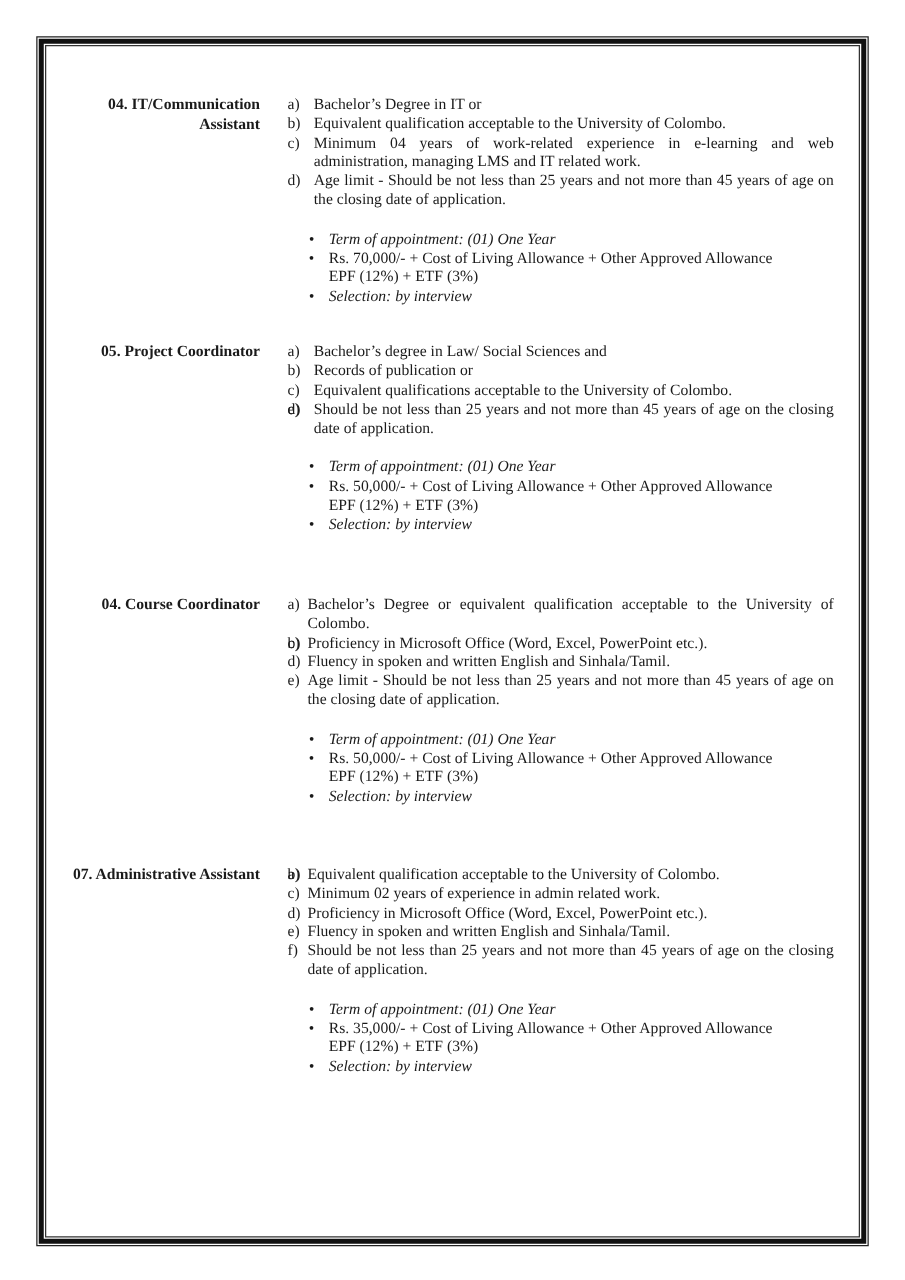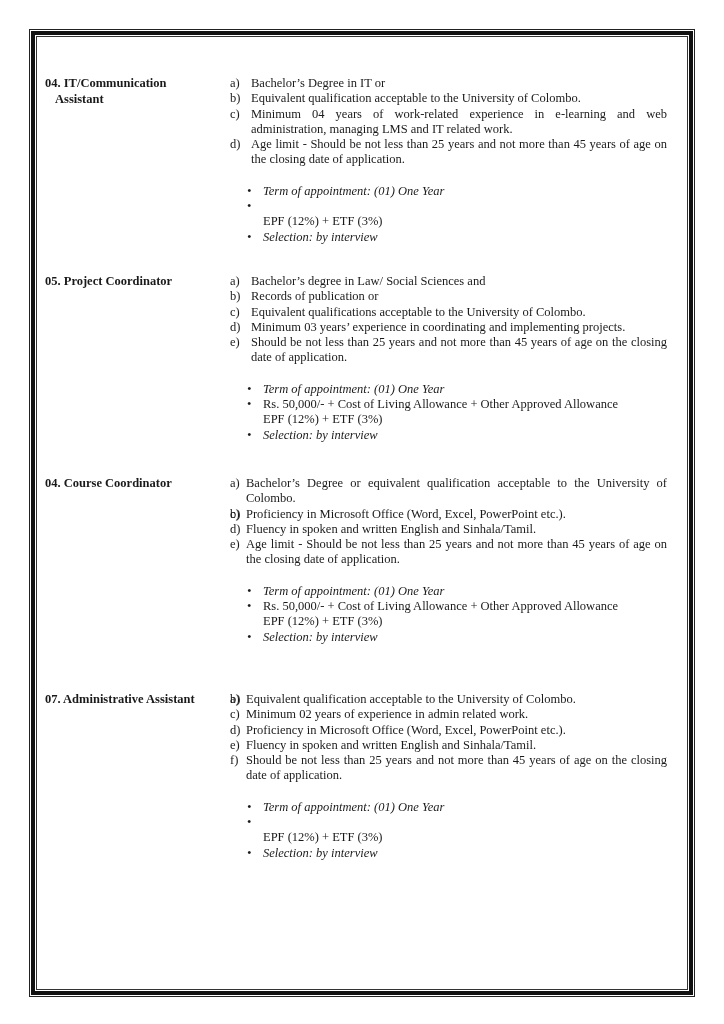--- a/index.html
+++ b/index.html
@@ -5,21 +5,21 @@
   html, body { margin:0; padding:0; background:#ffffff; }
   body { width:724px; height:1024px; position:relative; overflow:hidden;
          font-family:"Liberation Serif", serif; color:#1a1a1a; }
   .border-outer { position:absolute; left:29px; top:29px; width:666px; height:968px;
                   border:1px solid #222; box-sizing:border-box; }
   .border-thick { position:absolute; left:31px; top:31px; width:662px; height:964px;
                   border:4px solid #111; box-sizing:border-box; }
   .border-inner { position:absolute; left:36px; top:36px; width:652px; height:954px;
                   border:1px solid #333; box-sizing:border-box; }
   .section { position:absolute; left:0; width:724px; }
-  .title { position:absolute; left:45px; font-weight:bold; font-size:12.5px; line-height:15.5px; width:175px; }
+  .title { position:absolute; left:33px; font-weight:bold; font-size:12.5px; line-height:15.5px; width:175px;text-align:right; }
   .title .t2 { display:block; padding-left:10px; }
   .content { position:absolute; left:230px; width:437px; font-size:12.5px; line-height:15.3px; }
   .item { position:relative; text-align:justify; }
   .item .mk { position:absolute; left:0; top:0; }
   .s-wide .item { padding-left:21px; }
   .s-tight .item { padding-left:16px; }
   .bullets { margin-top:16px; padding-left:17px; }
   .bullet { position:relative; padding-left:16px; text-align:justify; }
   .bullet .dot { position:absolute; left:0; top:0; }
   .it { font-style:italic; }
@@ -36,35 +36,35 @@
     <span>04. IT/Communication</span>
     <span class="t2">Assistant</span>
   </div>
   <div class="content">
     <div class="item"><span class="mk">a)</span><span>Bachelor’s Degree in IT or</span></div>
     <div class="item"><span class="mk">b)</span><span>Equivalent qualification acceptable to the University of Colombo.</span></div>
     <div class="item"><span class="mk">c)</span><span>Minimum 04 years of work-related experience in e-learning and web administration, managing LMS and IT related work.</span></div>
     <div class="item"><span class="mk">d)</span><span>Age limit - Should be not less than 25 years and not more than 45 years of age on the closing date of application.</span></div>
     <div class="bullets">
       <div class="bullet it"><span class="dot">•</span><span>Term of appointment: (01) One Year</span></div>
-      <div class="bullet"><span class="dot">•</span><br><span>EPF (12%) + ETF (3%)</span></div>
+      <div class="bullet"><span class="dot">•</span><span>Rs. 70,000/- + Cost of Living Allowance + Other Approved Allowance</span><br><span>EPF (12%) + ETF (3%)</span></div>
       <div class="bullet it"><span class="dot">•</span><span>Selection: by interview</span></div>
     </div>
   </div>
 </div>
 
 <div class="section s-wide" style="top:274px;">
   <div class="title">
     <span>05. Project Coordinator</span>
   </div>
   <div class="content">
     <div class="item"><span class="mk">a)</span><span>Bachelor’s degree in Law/ Social Sciences and</span></div>
     <div class="item"><span class="mk">b)</span><span>Records of publication or</span></div>
     <div class="item"><span class="mk">c)</span><span>Equivalent qualifications acceptable to the University of Colombo.</span></div>
-    <div class="item"><span class="mk">d)</span><span>Minimum 03 years’ experience in coordinating and implementing projects.</span></div>
+    <div class="item"><span class="mk">d)</span></div>
     <div class="item"><span class="mk">e)</span><span>Should be not less than 25 years and not more than 45 years of age on the closing date of application.</span></div>
     <div class="bullets">
       <div class="bullet it"><span class="dot">•</span><span>Term of appointment: (01) One Year</span></div>
       <div class="bullet"><span class="dot">•</span><span>Rs. 50,000/- + Cost of Living Allowance + Other Approved Allowance</span><br><span>EPF (12%) + ETF (3%)</span></div>
       <div class="bullet it"><span class="dot">•</span><span>Selection: by interview</span></div>
     </div>
   </div>
 </div>
 
 <div class="section s-tight" style="top:476px;">
@@ -91,17 +91,17 @@
   </div>
   <div class="content">
     <div class="item"><span class="mk">a)</span></div>
     <div class="item"><span class="mk">b)</span><span>Equivalent qualification acceptable to the University of Colombo.</span></div>
     <div class="item"><span class="mk">c)</span><span>Minimum 02 years of experience in admin related work.</span></div>
     <div class="item"><span class="mk">d)</span><span>Proficiency in Microsoft Office (Word, Excel, PowerPoint etc.).</span></div>
     <div class="item"><span class="mk">e)</span><span>Fluency in spoken and written English and Sinhala/Tamil.</span></div>
     <div class="item"><span class="mk">f)</span><span>Should be not less than 25 years and not more than 45 years of age on the closing date of application.</span></div>
     <div class="bullets">
       <div class="bullet it"><span class="dot">•</span><span>Term of appointment: (01) One Year</span></div>
-      <div class="bullet"><span class="dot">•</span><br><span>EPF (12%) + ETF (3%)</span></div>
+      <div class="bullet"><span class="dot">•</span><span>Rs. 35,000/- + Cost of Living Allowance + Other Approved Allowance</span><br><span>EPF (12%) + ETF (3%)</span></div>
       <div class="bullet it"><span class="dot">•</span><span>Selection: by interview</span></div>
     </div>
   </div>
 </div>
 
 </body></html>

